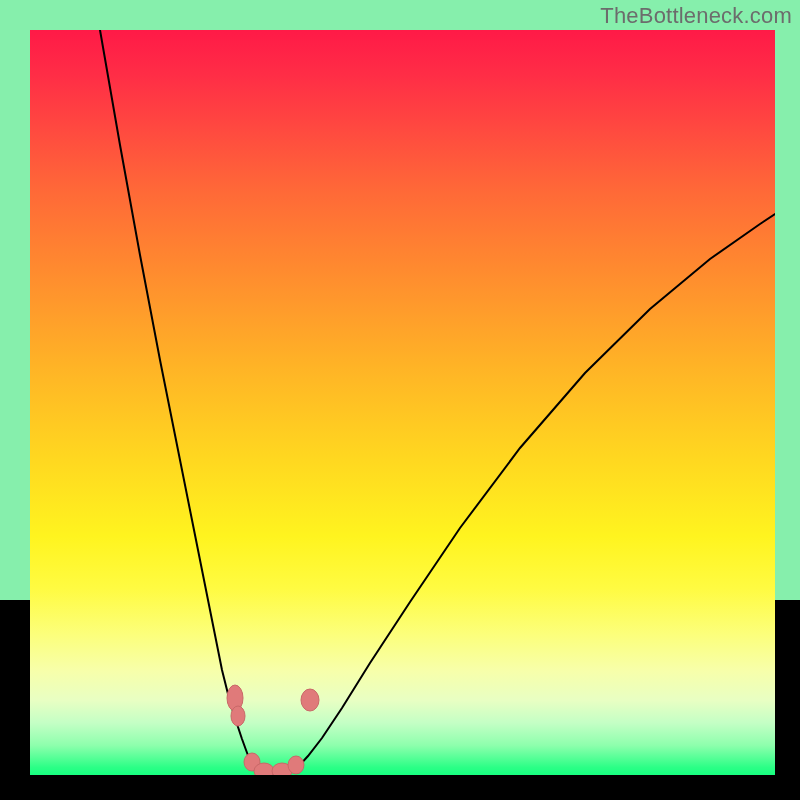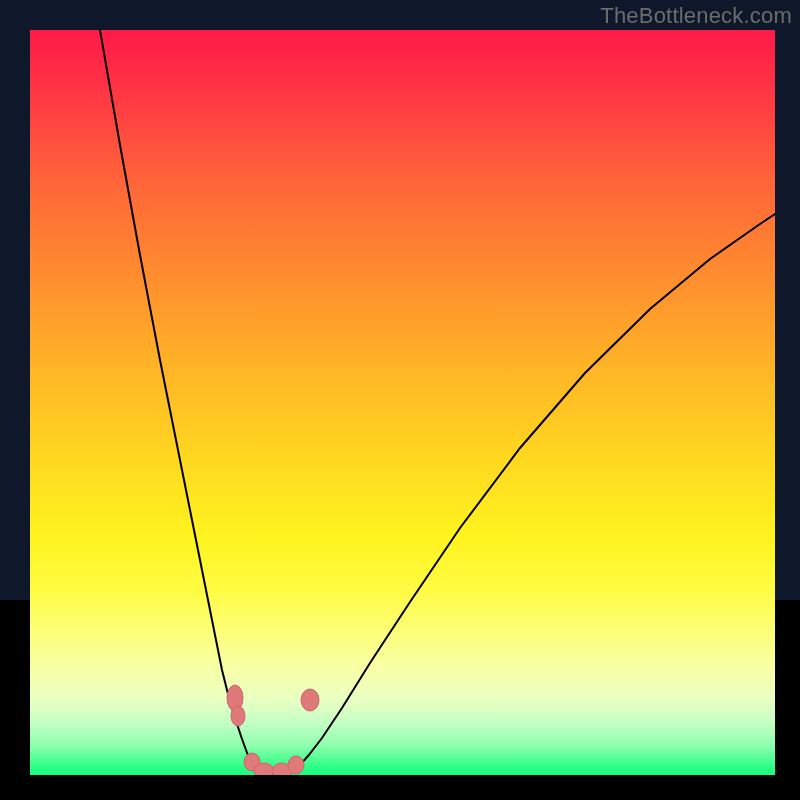--- a/index.html
+++ b/index.html
@@ -10,21 +10,21 @@
     overflow: hidden;
     background: #000;
     font-family: Arial, Helvetica, sans-serif;
   }
   .frame {
     position: absolute;
     left: 0;
     top: 0;
     width: 800px;
     height: 600px;
-    background: #0f172a;
+    background: #86efac;
   }
   .plot-area {
     position: absolute;
     left: 30px;
     top: 30px;
     width: 745px;
     height: 745px;
     overflow: hidden;
   }
   .bg-gradient {

